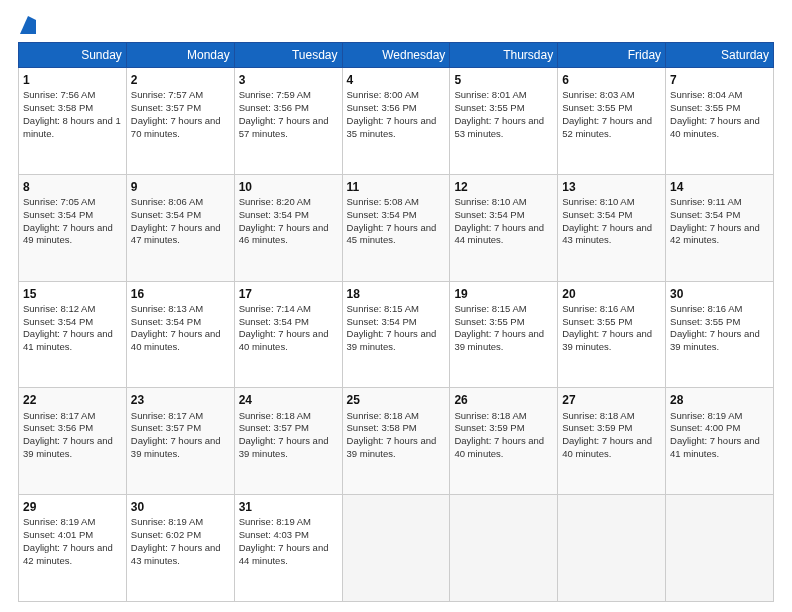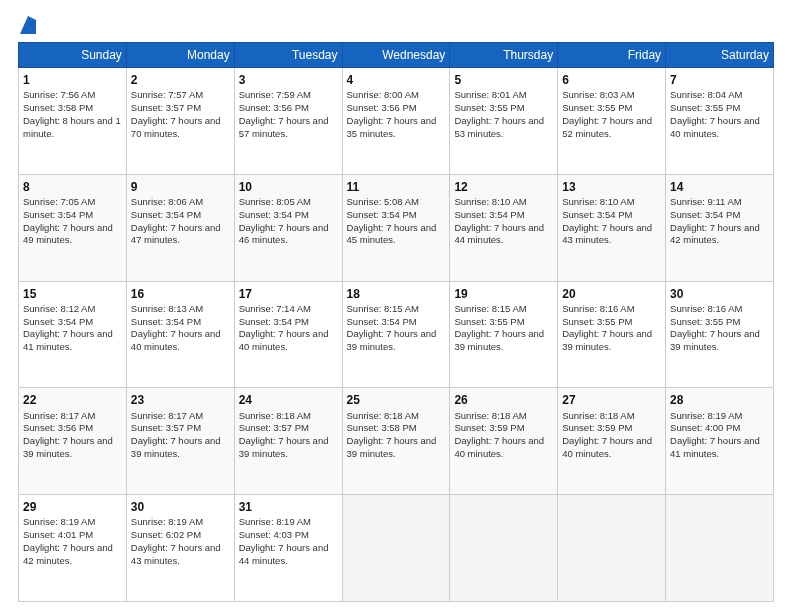--- a/index.html
+++ b/index.html
@@ -127,21 +127,21 @@
           <td><span class="day-num">2</span><span>Sunrise: 7:57 AM</span><br><span>Sunset: 3:57 PM</span><br><span>Daylight: 7 hours and 70 minutes.</span></td>
           <td><span class="day-num">3</span><span>Sunrise: 7:59 AM</span><br><span>Sunset: 3:56 PM</span><br><span>Daylight: 7 hours and 57 minutes.</span></td>
           <td><span class="day-num">4</span><span>Sunrise: 8:00 AM</span><br><span>Sunset: 3:56 PM</span><br><span>Daylight: 7 hours and 35 minutes.</span></td>
           <td><span class="day-num">5</span><span>Sunrise: 8:01 AM</span><br><span>Sunset: 3:55 PM</span><br><span>Daylight: 7 hours and 53 minutes.</span></td>
           <td><span class="day-num">6</span><span>Sunrise: 8:03 AM</span><br><span>Sunset: 3:55 PM</span><br><span>Daylight: 7 hours and 52 minutes.</span></td>
           <td><span class="day-num">7</span><span>Sunrise: 8:04 AM</span><br><span>Sunset: 3:55 PM</span><br><span>Daylight: 7 hours and 40 minutes.</span></td>
         </tr>
         <tr class="week-row-alt">
           <td><span class="day-num">8</span><span>Sunrise: 7:05 AM</span><br><span>Sunset: 3:54 PM</span><br><span>Daylight: 7 hours and 49 minutes.</span></td>
           <td><span class="day-num">9</span><span>Sunrise: 8:06 AM</span><br><span>Sunset: 3:54 PM</span><br><span>Daylight: 7 hours and 47 minutes.</span></td>
-          <td><span class="day-num">10</span><span>Sunrise: 8:05 AM</span><br><span>Sunset: 3:54 PM</span><br><span>Daylight: 7 hours and 46 minutes.</span></td>
+          <td><span class="day-num">10</span><span>Sunrise: 8:20 AM</span><br><span>Sunset: 3:54 PM</span><br><span>Daylight: 7 hours and 46 minutes.</span></td>
           <td><span class="day-num">11</span><span>Sunrise: 5:08 AM</span><br><span>Sunset: 3:54 PM</span><br><span>Daylight: 7 hours and 45 minutes.</span></td>
           <td><span class="day-num">12</span><span>Sunrise: 8:10 AM</span><br><span>Sunset: 3:54 PM</span><br><span>Daylight: 7 hours and 44 minutes.</span></td>
           <td><span class="day-num">13</span><span>Sunrise: 8:10 AM</span><br><span>Sunset: 3:54 PM</span><br><span>Daylight: 7 hours and 43 minutes.</span></td>
           <td><span class="day-num">14</span><span>Sunrise: 9:11 AM</span><br><span>Sunset: 3:54 PM</span><br><span>Daylight: 7 hours and 42 minutes.</span></td>
         </tr>
         <tr>
           <td><span class="day-num">15</span><span>Sunrise: 8:12 AM</span><br><span>Sunset: 3:54 PM</span><br><span>Daylight: 7 hours and 41 minutes.</span></td>
           <td><span class="day-num">16</span><span>Sunrise: 8:13 AM</span><br><span>Sunset: 3:54 PM</span><br><span>Daylight: 7 hours and 40 minutes.</span></td>
           <td><span class="day-num">17</span><span>Sunrise: 7:14 AM</span><br><span>Sunset: 3:54 PM</span><br><span>Daylight: 7 hours and 40 minutes.</span></td>
           <td><span class="day-num">18</span><span>Sunrise: 8:15 AM</span><br><span>Sunset: 3:54 PM</span><br><span>Daylight: 7 hours and 39 minutes.</span></td>

